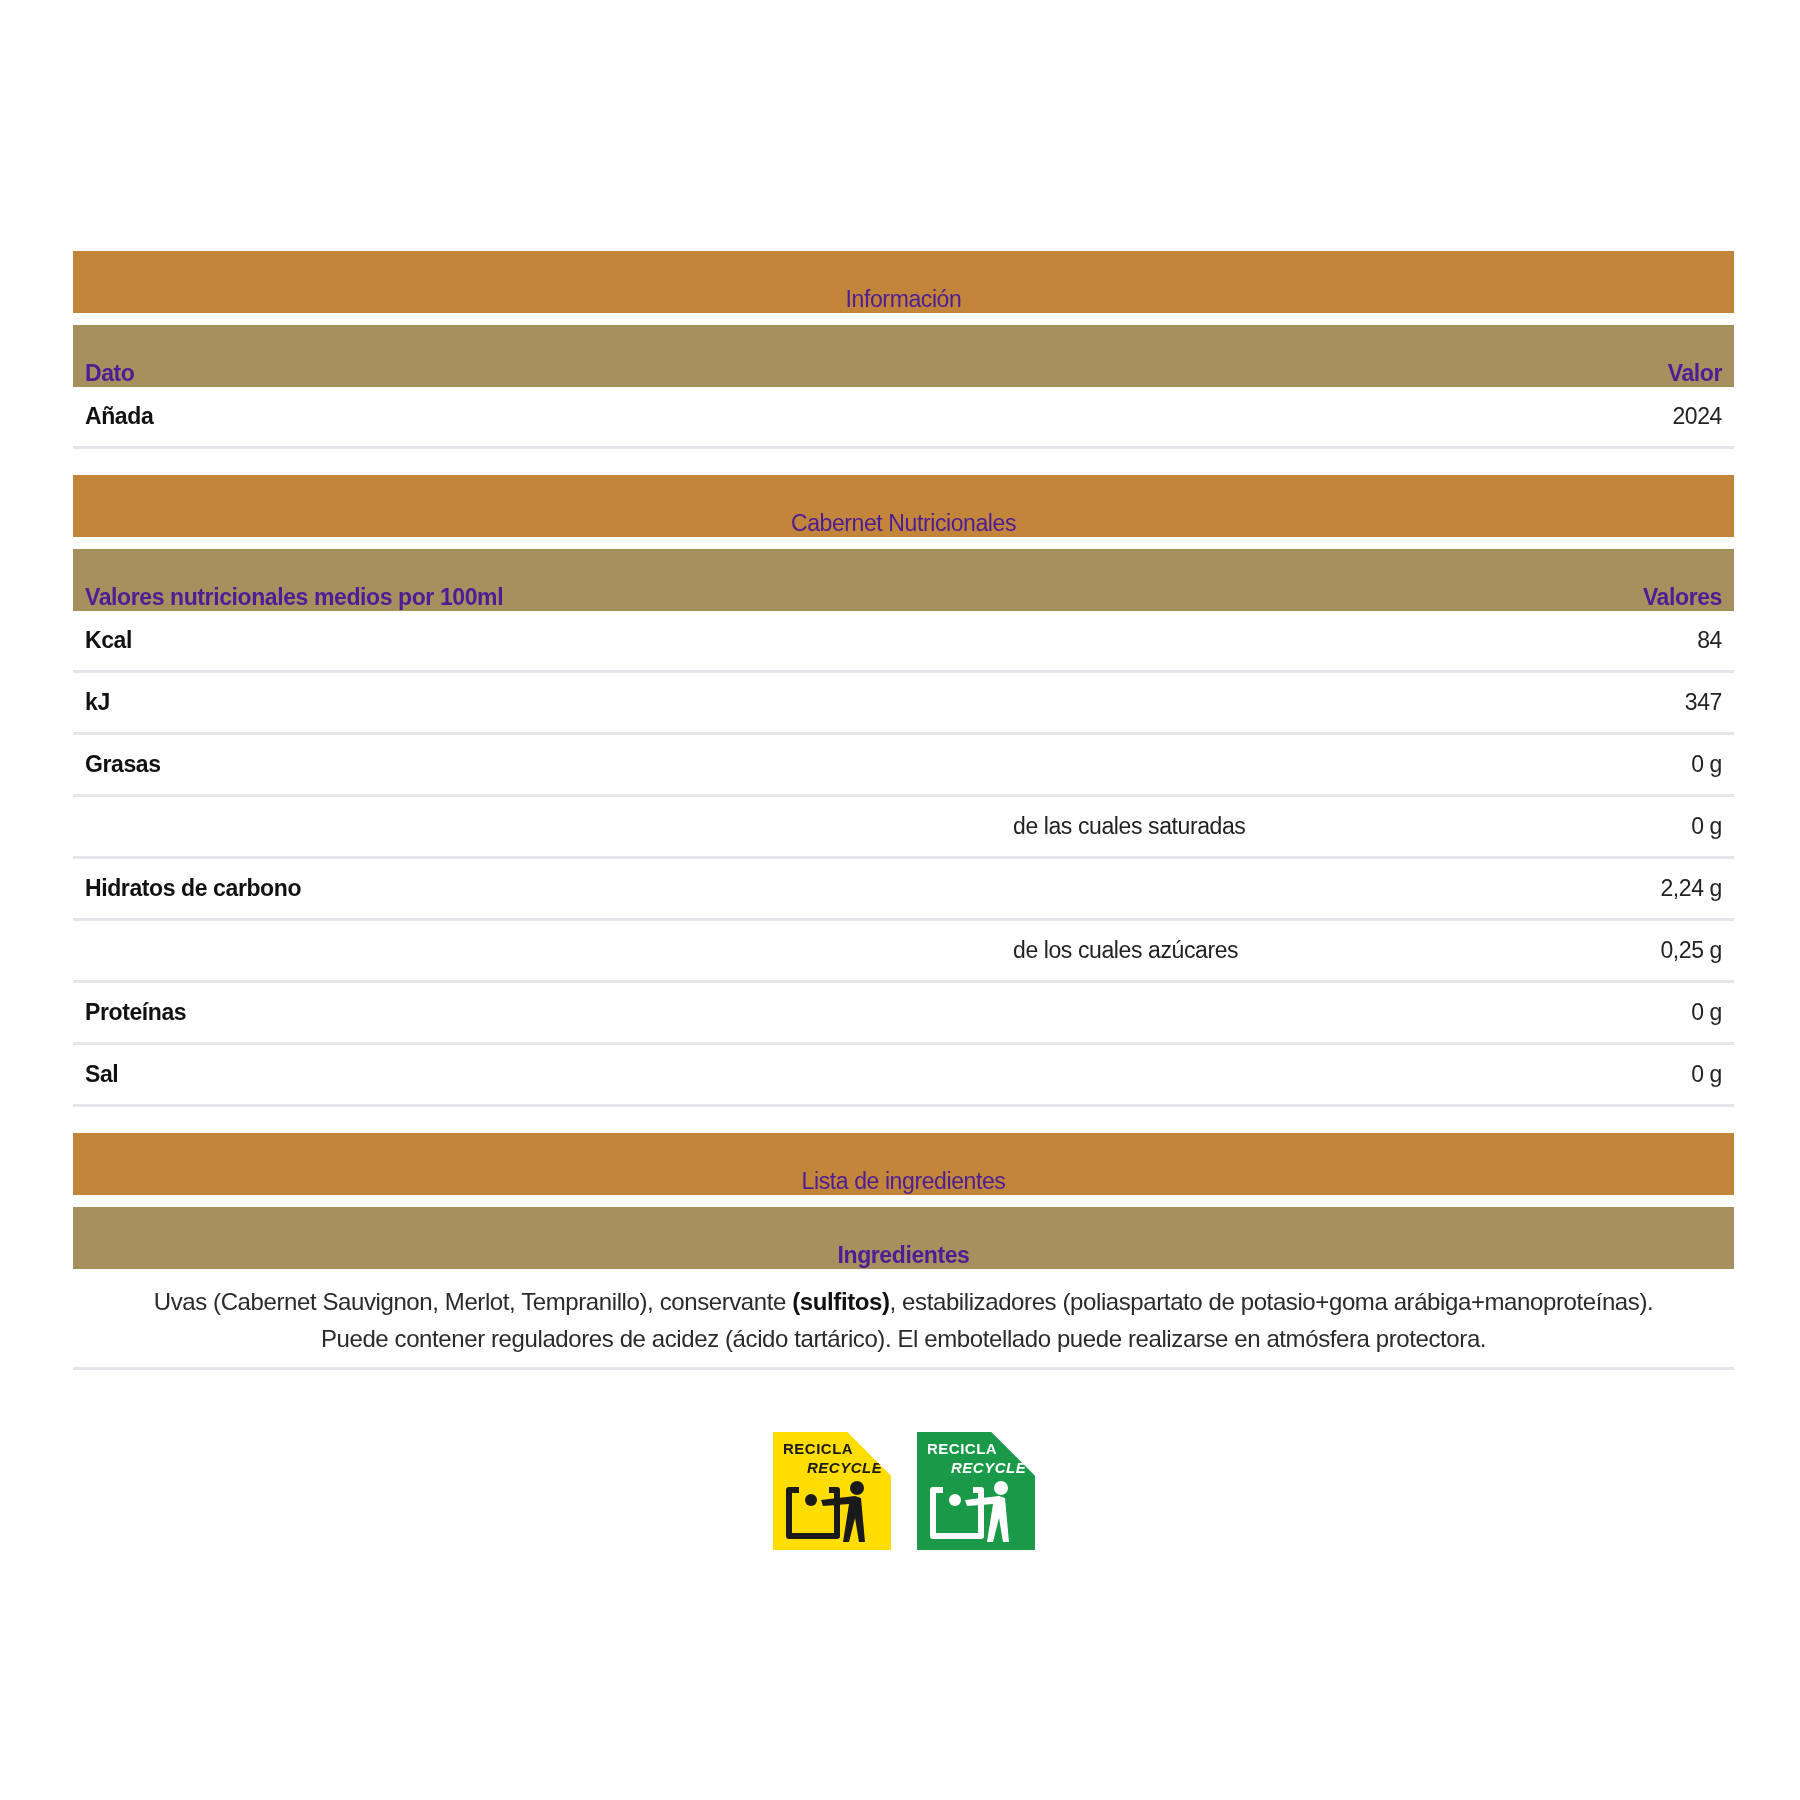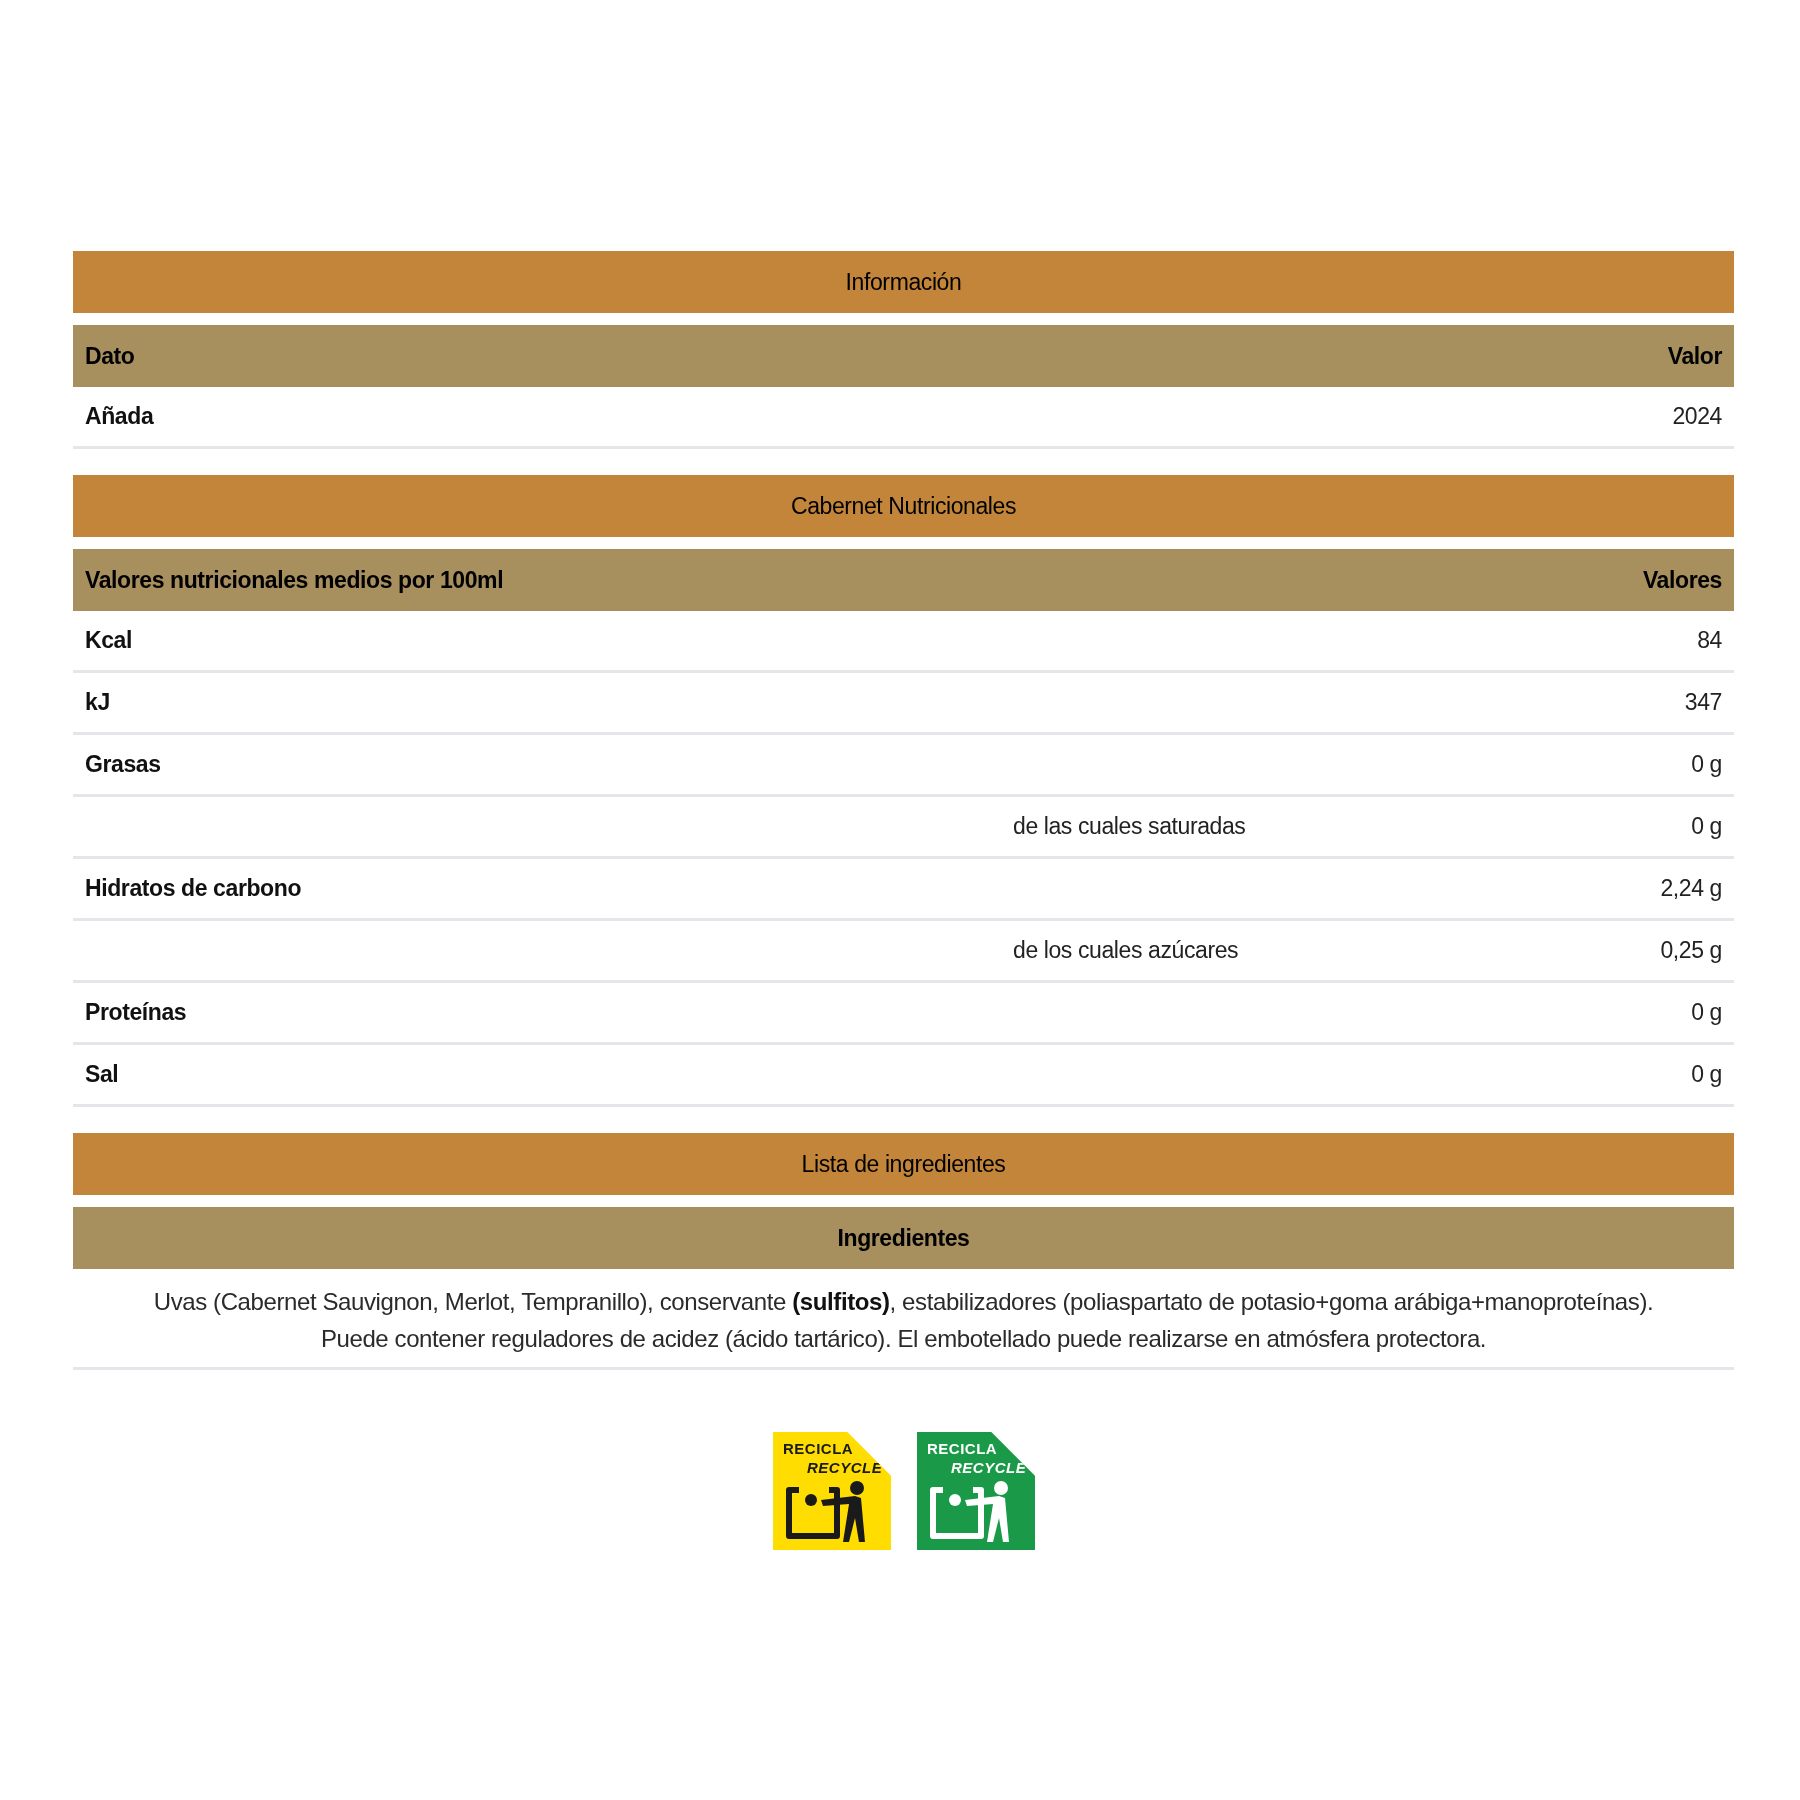--- a/index.html
+++ b/index.html
@@ -1,18 +1,18 @@
 <!DOCTYPE html>
 <html><head>
 <meta charset="utf-8">
 <style>
   html, body { margin: 0; padding: 0; background: #ffffff; }
   body { width: 1800px; height: 1800px; position: relative; font-family: "Liberation Sans", "DejaVu Sans", sans-serif; color: #1b1b1b; overflow: hidden; }
   .wrap { position: absolute; left: 73px; top: 251px; width: 1661px; }
-  .band { height: 62px; display: flex; align-items: center; justify-content: center; color: #000000; font-size: 23px; letter-spacing: -0.4px; }
+  .band { height: 62px; display: flex; align-items: flex-end; justify-content: center; color: #4c1d95; font-size: 23px; letter-spacing: -0.4px; }
   .band.section { background: #C2853A; }
   .band.head { background: #A88F5E; font-weight: bold; justify-content: space-between; padding: 0 12px; box-sizing: border-box; gap: 24px; }
   .band.head.center { justify-content: center; }
   .gap12 { height: 12px; }
   .row { height: 62px; display: flex; align-items: center; padding: 0 12px; box-sizing: border-box; border-bottom: 3px solid #E4E6EA; font-size: 23px; letter-spacing: -0.4px; position: relative; }
   .row .label { font-weight: bold; color: #111; }
   .row .sub { position: absolute; left: 940px; color: #222; }
   .row .val { margin-left: auto; color: #222; }
   .spacer { height: 26px; }
   .ingredients { padding: 14px 20px 10px; text-align: center; font-size: 24px; line-height: 37px; color: #2a2a2a; letter-spacing: -0.4px; border-bottom: 3px solid #E4E6EA; }

